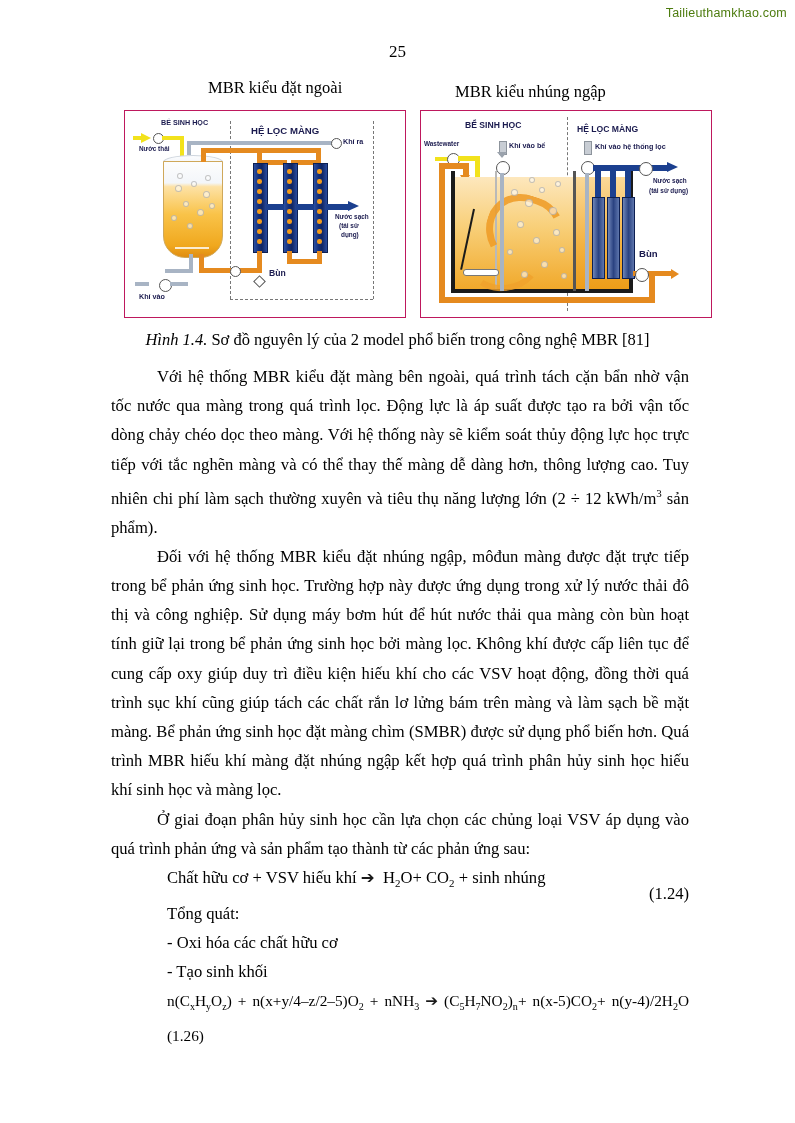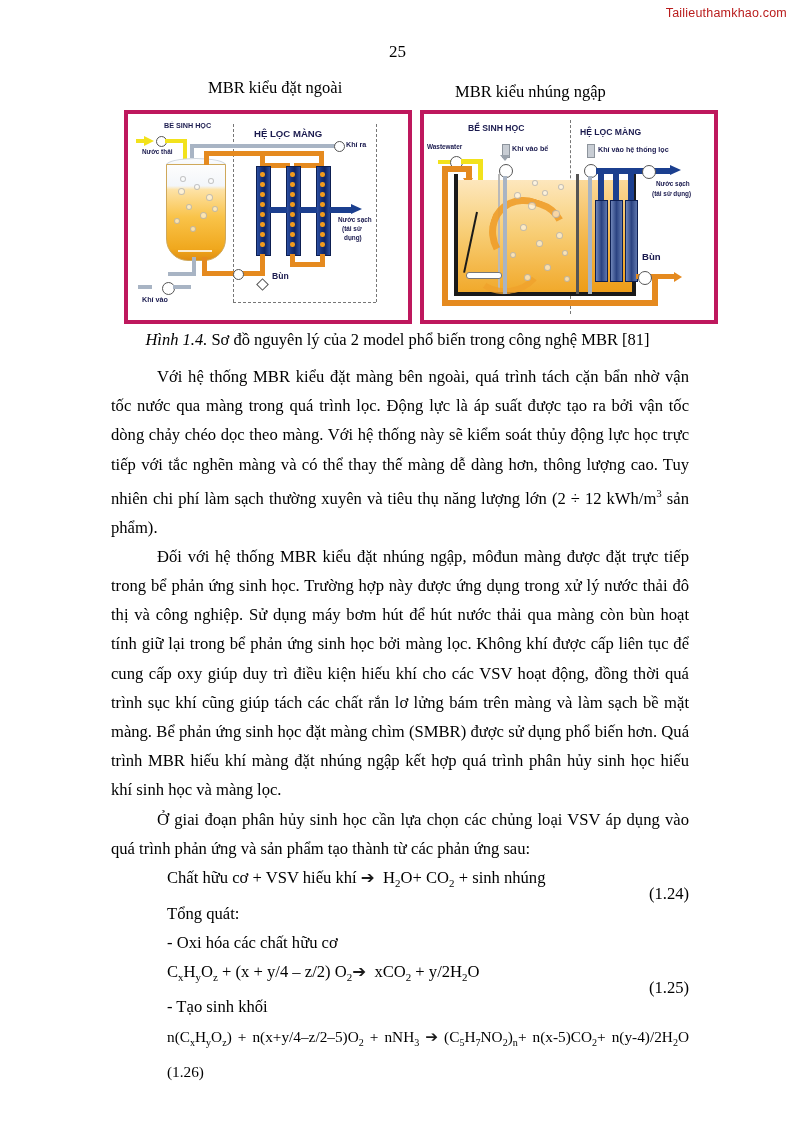--- a/index.html
+++ b/index.html
@@ -18,21 +18,21 @@
     margin: 0 auto;
     background: #ffffff;
     overflow: hidden;
   }
   .watermark {
     position: absolute;
     top: 6px;
     right: 8px;
     font-family: "Liberation Sans", "DejaVu Sans", sans-serif;
     font-size: 12.5px;
-    color: #b91c1c;
+    color: #4d7c0f;
     letter-spacing: 0.2px;
   }
   .page-number {
     position: absolute;
     top: 42px;
     left: 0;
     right: 0;
     text-align: center;
     font-size: 17px;
   }
@@ -54,21 +54,21 @@
   .figures {
     position: absolute;
     top: 110px;
     left: 0;
     width: 795px;
     height: 212px;
   }
   .fig-box {
     position: absolute;
     top: 0;
-    border: 4px solid #be185d;
+    border: 1px solid #be185d;
     background: #ffffff;
     overflow: hidden;
   }
   .fig-left { left: 124px; width: 280px; height: 206px; }
   .fig-right { left: 420px; width: 290px; height: 206px; }
 
   .dash-v {
     position: absolute;
     border-left: 1px dashed #777;
   }
@@ -410,23 +410,20 @@
     </p>
 
     <p class="noindent">
       <span class="eqline">Tổng quát:</span>
     </p>
 
     <p class="noindent">
       <span class="eqline">- Oxi hóa các chất hữu cơ</span>
     </p>
 
-    <p class="noindent">
-      <span class="eqline">C<sub>x</sub>H<sub>y</sub>O<sub>z</sub> + (x + y/4 – z/2) O<sub>2</sub><span class="arrowglyph">➔</span>&nbsp; xCO<sub>2</sub> + y/2H<sub>2</sub>O<span class="eqnum">(1.25)</span></span>
-    </p>
 
     <p class="noindent">
       <span class="eqline">- Tạo sinh khối</span>
     </p>
 
     <p class="noindent">
       <span class="eqline" style="font-size:15.3px;">n(C<sub>x</sub>H<sub>y</sub>O<sub>z</sub>) + n(x+y/4–z/2–5)O<sub>2</sub> + nNH<sub>3</sub> <span class="arrowglyph">➔</span> (C<sub>5</sub>H<sub>7</sub>NO<sub>2</sub>)<sub>n</sub>+ n(x-5)CO<sub>2</sub>+ n(y-4)/2H<sub>2</sub>O <span>(1.26)</span></span>
     </p>
   </div>
 

